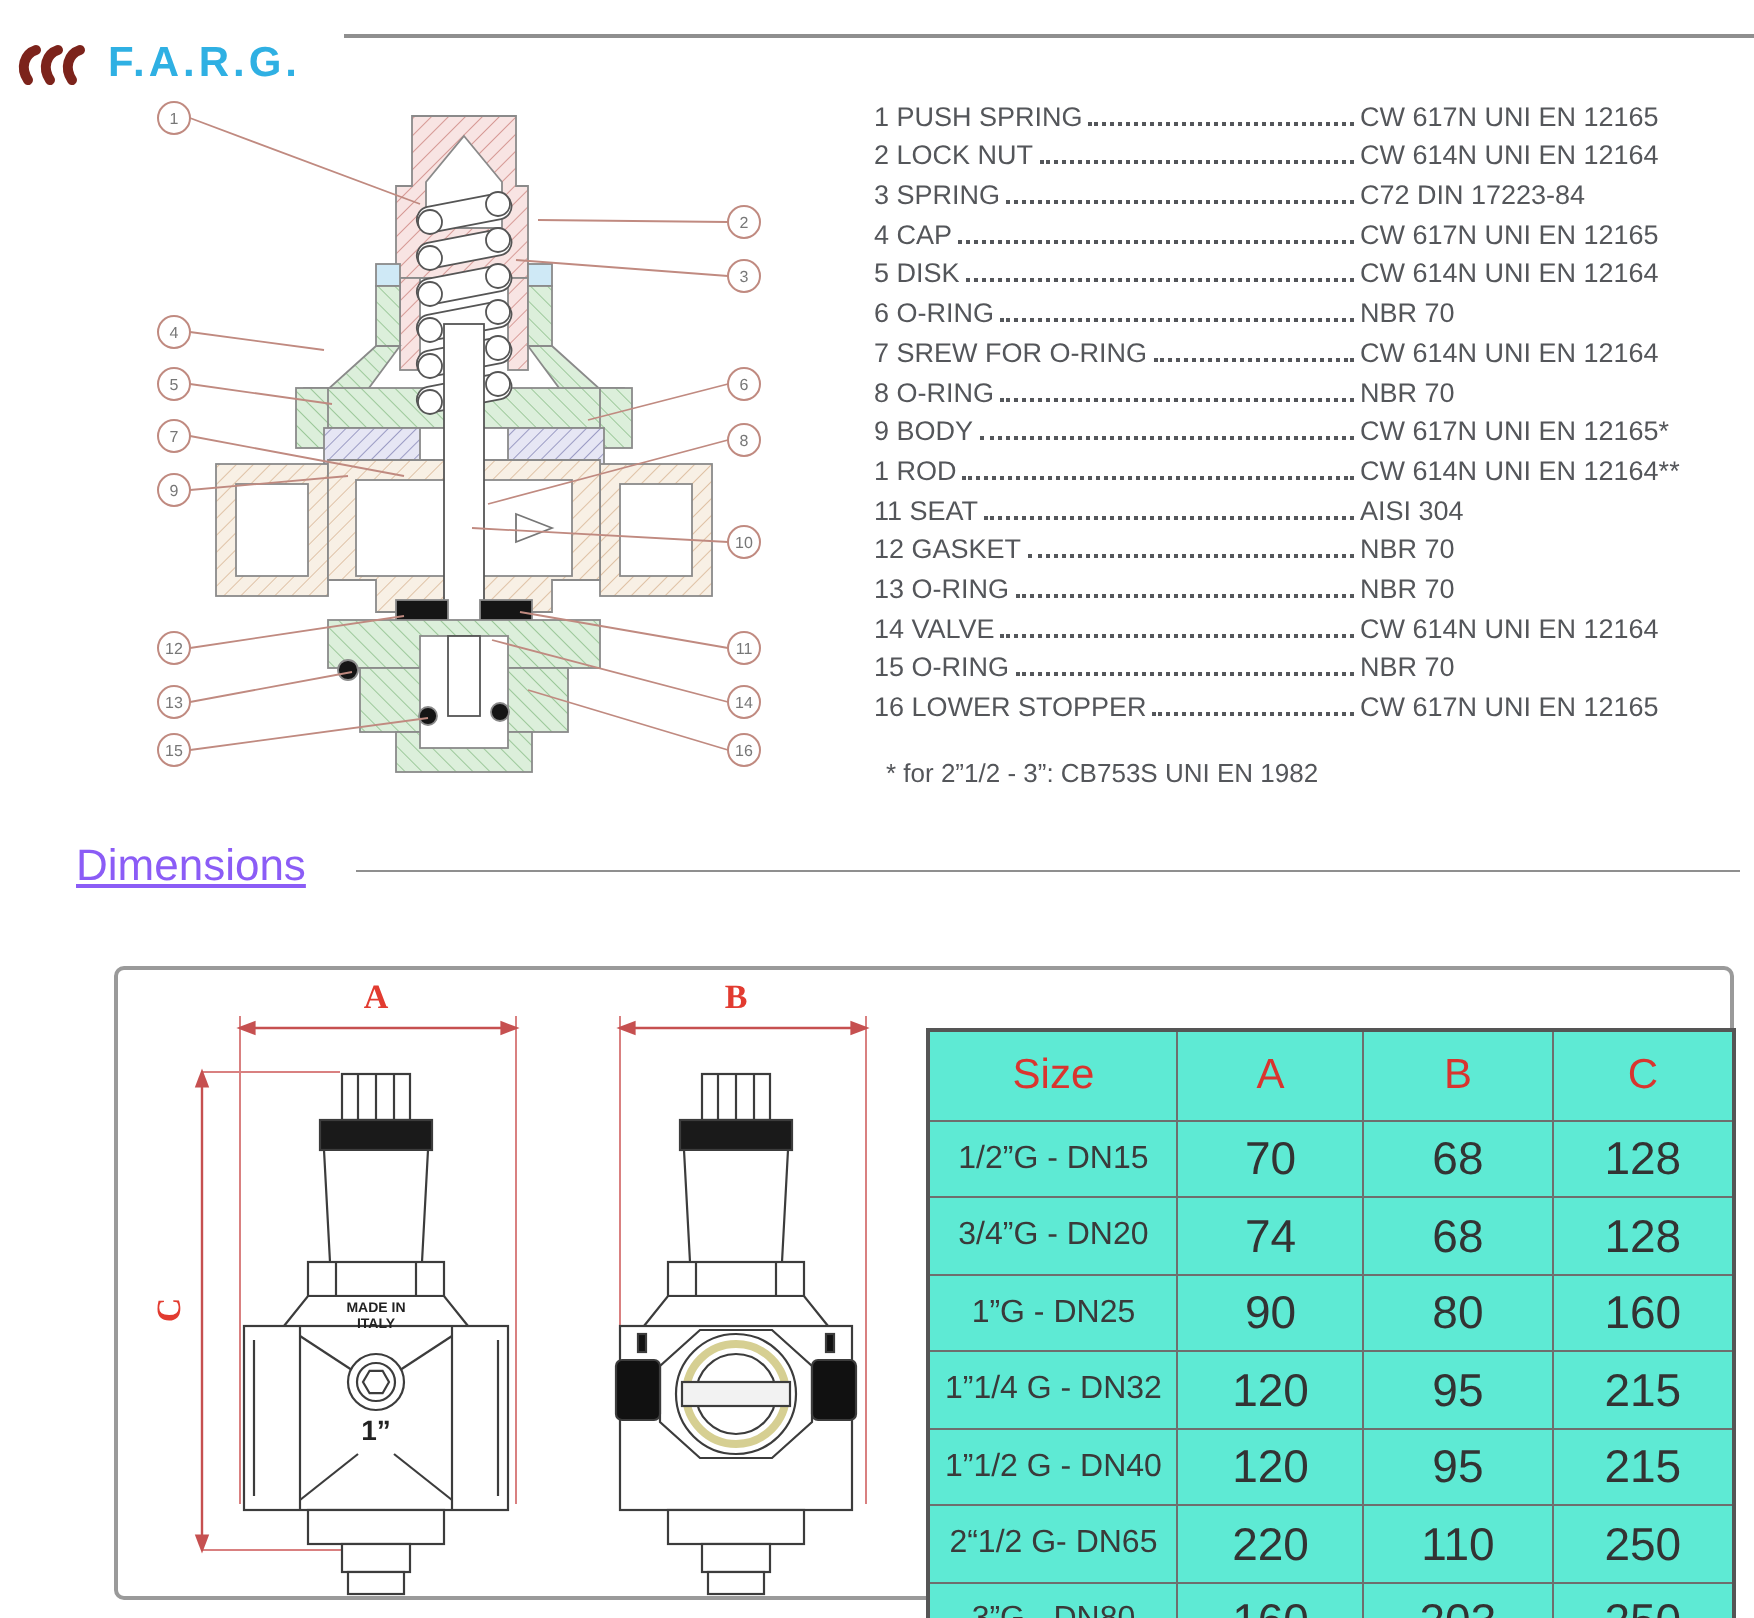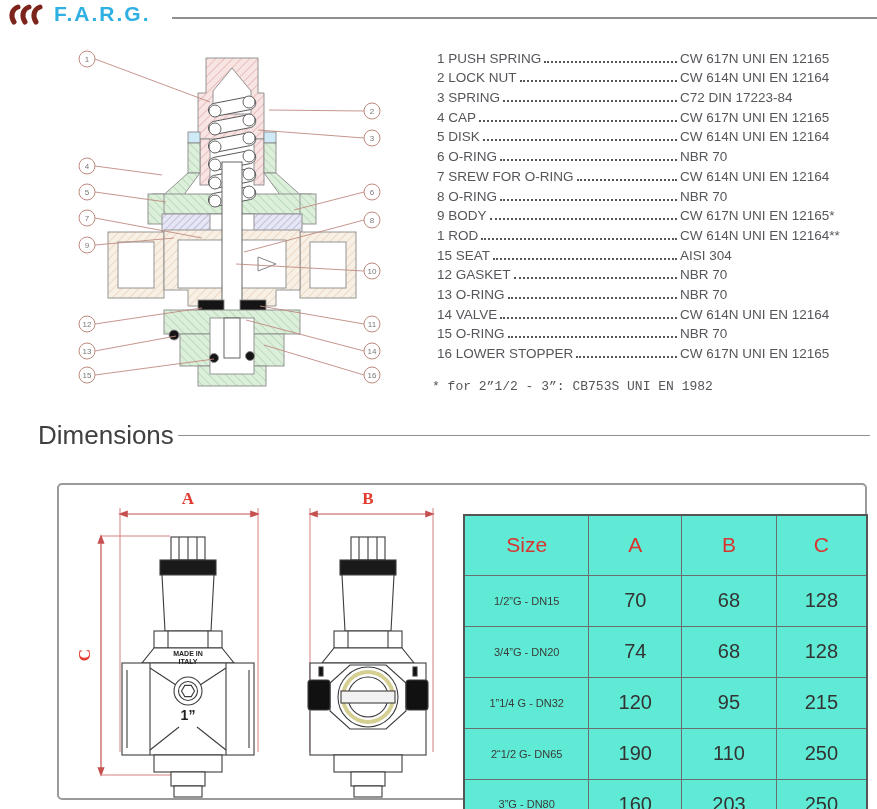--- a/index.html
+++ b/index.html
@@ -1,47 +1,47 @@
 <!DOCTYPE html>
 <html><head>
 <meta charset="utf-8">
 <style>
   * { margin:0; padding:0; box-sizing:border-box; }
   body { font-family:"Liberation Sans", sans-serif; background:#fff; }
   .page { position:relative; width:877px; height:809px; background:#ffffff; overflow:hidden; }
 
   
-  .logo-wrap { position:absolute; left:8px; top:0; display:flex; align-items:center; gap:4px; }
+  .logo-wrap { position:absolute; left:8px; top:18px; display:flex; align-items:center; gap:4px; }
   .logo-text { color:#2fb0e3; font-size:21px; font-weight:bold; letter-spacing:2px; font-family:"Liberation Sans",sans-serif; }
   .header-rule { position:absolute; left:172px; top:17px; width:705px; height:2px; background:#8f8f8f; }
 
   
   .parts { position:absolute; left:437px; top:46px; width:433px; color:#54565a; font-size:13.5px; }
   .part-row { display:flex; align-items:flex-end; height:19.7px; white-space:nowrap; }
   .part-label { flex:0 0 auto; padding-right:3px; }
   .leader { flex:1 1 auto; border-bottom:2px dotted #54565a; margin-bottom:3px; min-width:8px; }
   .part-mat { flex:0 0 193px; padding-left:3px; text-align:left; }
 
-  .footnotes { position:absolute; left:432px; top:377px; color:#54565a; font-size:13px; line-height:20px;font-family:Liberation Mono, monospace; }
+  .footnotes { position:absolute; left:443px; top:377px; color:#54565a; font-size:13px; line-height:20px; }
 
   
-  .dim-title { position:absolute; left:38px; top:420px; font-size:26px; color:#404040; }
+  .dim-title { position:absolute; left:38px; top:420px; font-size:22px; color:#8b5cf6;text-decoration:underline; }
   .dim-rule { position:absolute; left:178px; top:435px; width:692px; height:1px; background:#8f8f8f; }
 
   
   .frame { position:absolute; left:57px; top:483px; width:810px; height:317px; border:2px solid #9a9a9a; border-radius:5px; }
 
   
   .dim-table-wrap { position:absolute; left:463px; top:483px; width:405px; height:317px; }
   table.dim { width:100%; height:100%; border-collapse:collapse; background:#5eead4;margin-top:31px; }
   table.dim th, table.dim td { border:1px solid #6e6e6e; text-align:center; vertical-align:middle; }
   table.dim { border:2px solid #555; }
   table.dim th { color:#d9342f; font-weight:normal; font-size:21px; height:40px; }
-  table.dim td { color:#333; font-size:20px; height:34px; }
-  table.dim td.size { font-size:11px; color:#3a3a3a; }
+  table.dim td { color:#333; font-size:23px; height:34px; }
+  table.dim td.size { font-size:16px; color:#3a3a3a; }
   .col-size { width:31%; } .col-a { width:23%; } .col-b { width:23.5%; } .col-c { width:22.5%; }
 
   svg text { font-family:"Liberation Sans", sans-serif; }
   .serifred { font-family:"Liberation Serif", serif; font-weight:bold; fill:#e23b30; }
 </style>
 </head>
 <body>
 
 <div class="page">
 
@@ -245,21 +245,21 @@
         <span class="part-label">9 BODY</span>
         <span class="leader"></span>
         <span class="part-mat">CW 617N UNI EN 12165*</span>
       </div>
     <div class="part-row">
         <span class="part-label">1 ROD</span>
         <span class="leader"></span>
         <span class="part-mat">CW 614N UNI EN 12164**</span>
       </div>
     <div class="part-row">
-        <span class="part-label">15 SEAT</span>
+        <span class="part-label">11 SEAT</span>
         <span class="leader"></span>
         <span class="part-mat"> AISI 304</span>
       </div>
     <div class="part-row">
         <span class="part-label">12 GASKET</span>
         <span class="leader"></span>
         <span class="part-mat">NBR 70</span>
       </div>
     <div class="part-row">
         <span class="part-label">13 O-RING</span>
@@ -395,28 +395,40 @@
         <td>68</td>
         <td>128</td>
       </tr>
       <tr>
         <td class="size">3/4”G - DN20</td>
         <td>74</td>
         <td>68</td>
         <td>128</td>
       </tr>
       <tr>
+        <td class="size">1”G - DN25</td>
+        <td>90</td>
+        <td>80</td>
+        <td>160</td>
+      </tr>
+      <tr>
         <td class="size">1”1/4 G - DN32</td>
         <td>120</td>
         <td>95</td>
         <td>215</td>
       </tr>
       <tr>
+        <td class="size">1”1/2 G - DN40</td>
+        <td>120</td>
+        <td>95</td>
+        <td>215</td>
+      </tr>
+      <tr>
         <td class="size">2“1/2 G- DN65</td>
-        <td>190</td>
+        <td>220</td>
         <td>110</td>
         <td>250</td>
       </tr>
       <tr>
         <td class="size">3”G - DN80</td>
         <td>160</td>
         <td>203</td>
         <td>250</td>
       </tr>
     </tbody>

